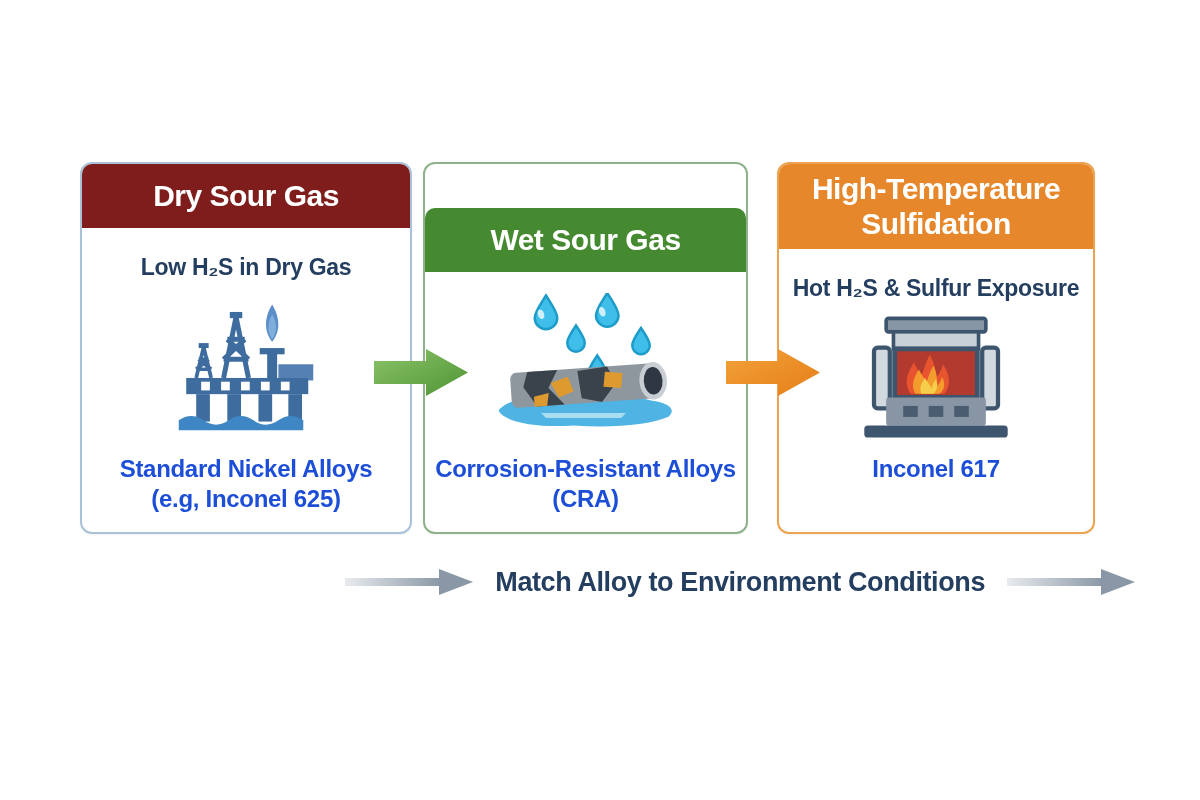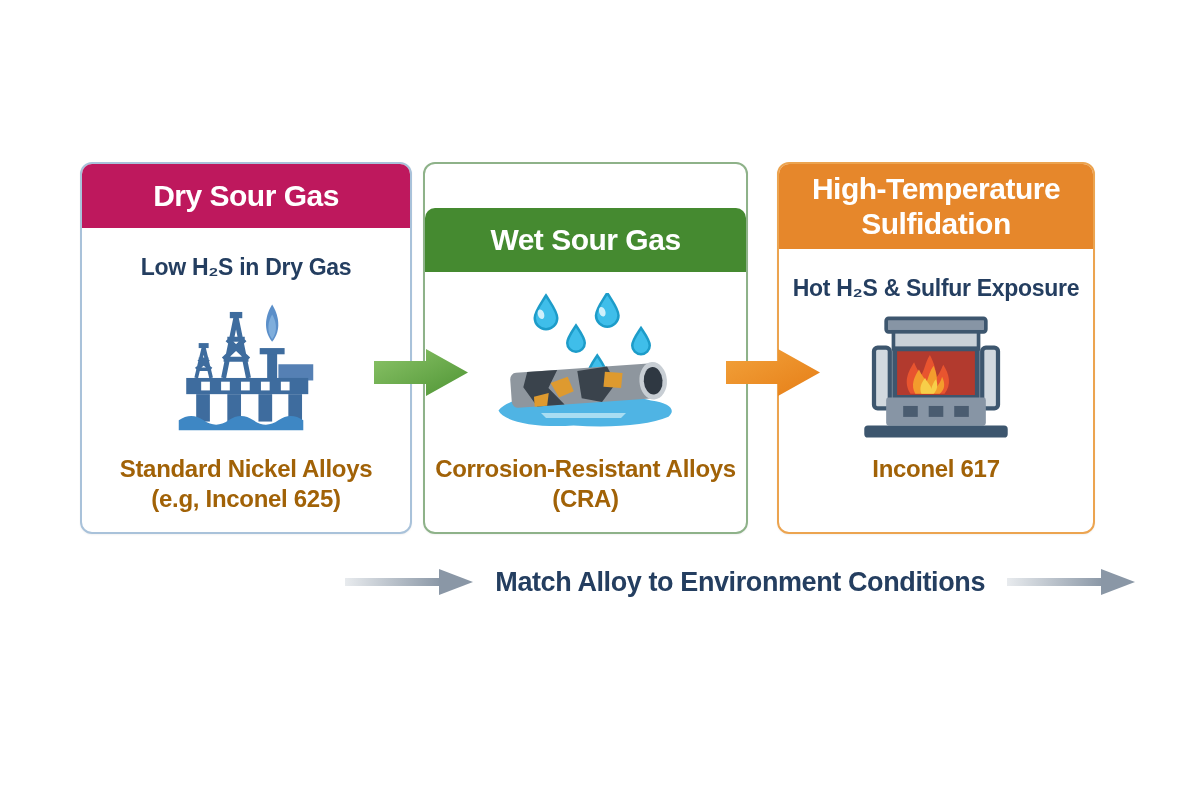--- a/index.html
+++ b/index.html
@@ -25,21 +25,21 @@
   .card-subtitle {
     margin-top:26px; text-align:center;
     color:#243E60; font-weight:700; font-size:23px; letter-spacing:-0.3px;
     padding:0 8px;
   }
   .card-icon {
     flex:1; display:flex; align-items:center; justify-content:center;
   }
   .card-alloy {
     height:78px; display:flex; flex-direction:column; align-items:center;
-    color:#a16207; font-weight:700; font-size:24px; letter-spacing:-0.3px;
+    color:#1d4ed8; font-weight:700; font-size:24px; letter-spacing:-0.3px;
     line-height:1.25; text-align:center;
   }
   .flow-arrow { position:absolute; top:349px; width:94px; height:47px; }
   .flow-arrow-green  { left:374px; }
   .flow-arrow-orange { left:726px; }
   .banner-row {
     position:absolute; top:558px; left:0; width:1135px; height:48px;
     display:flex; align-items:center; justify-content:flex-end; gap:22px;
   }
   .banner-text {
@@ -47,21 +47,21 @@
     white-space:nowrap;
   }
   .gray-arrow { width:128px; height:26px; }
 </style>
 </head>
 <body>
 
 <div class="canvas">
 
   <div class="card card-1" style="border-color: rgb(169, 194, 218);">
-    <div class="card-header" style="background-color: #be185d;">Dry Sour Gas</div>
+    <div class="card-header" style="background-color: #7f1d1d;">Dry Sour Gas</div>
     <div class="card-subtitle">Low H₂S in Dry Gas</div>
     <div class="card-icon">
       <svg width="150" height="132" viewBox="0 0 120 106">
 
         <rect x="86" y="50" width="28" height="13" fill="#5580B4"></rect>
 
         <rect x="12" y="61" width="98" height="13" fill="#3E6C9E"></rect>
         <rect x="24" y="64" width="7" height="7" fill="#ffffff"></rect>
         <rect x="40" y="64" width="7" height="7" fill="#ffffff"></rect>
         <rect x="56" y="64" width="7" height="7" fill="#ffffff"></rect>

